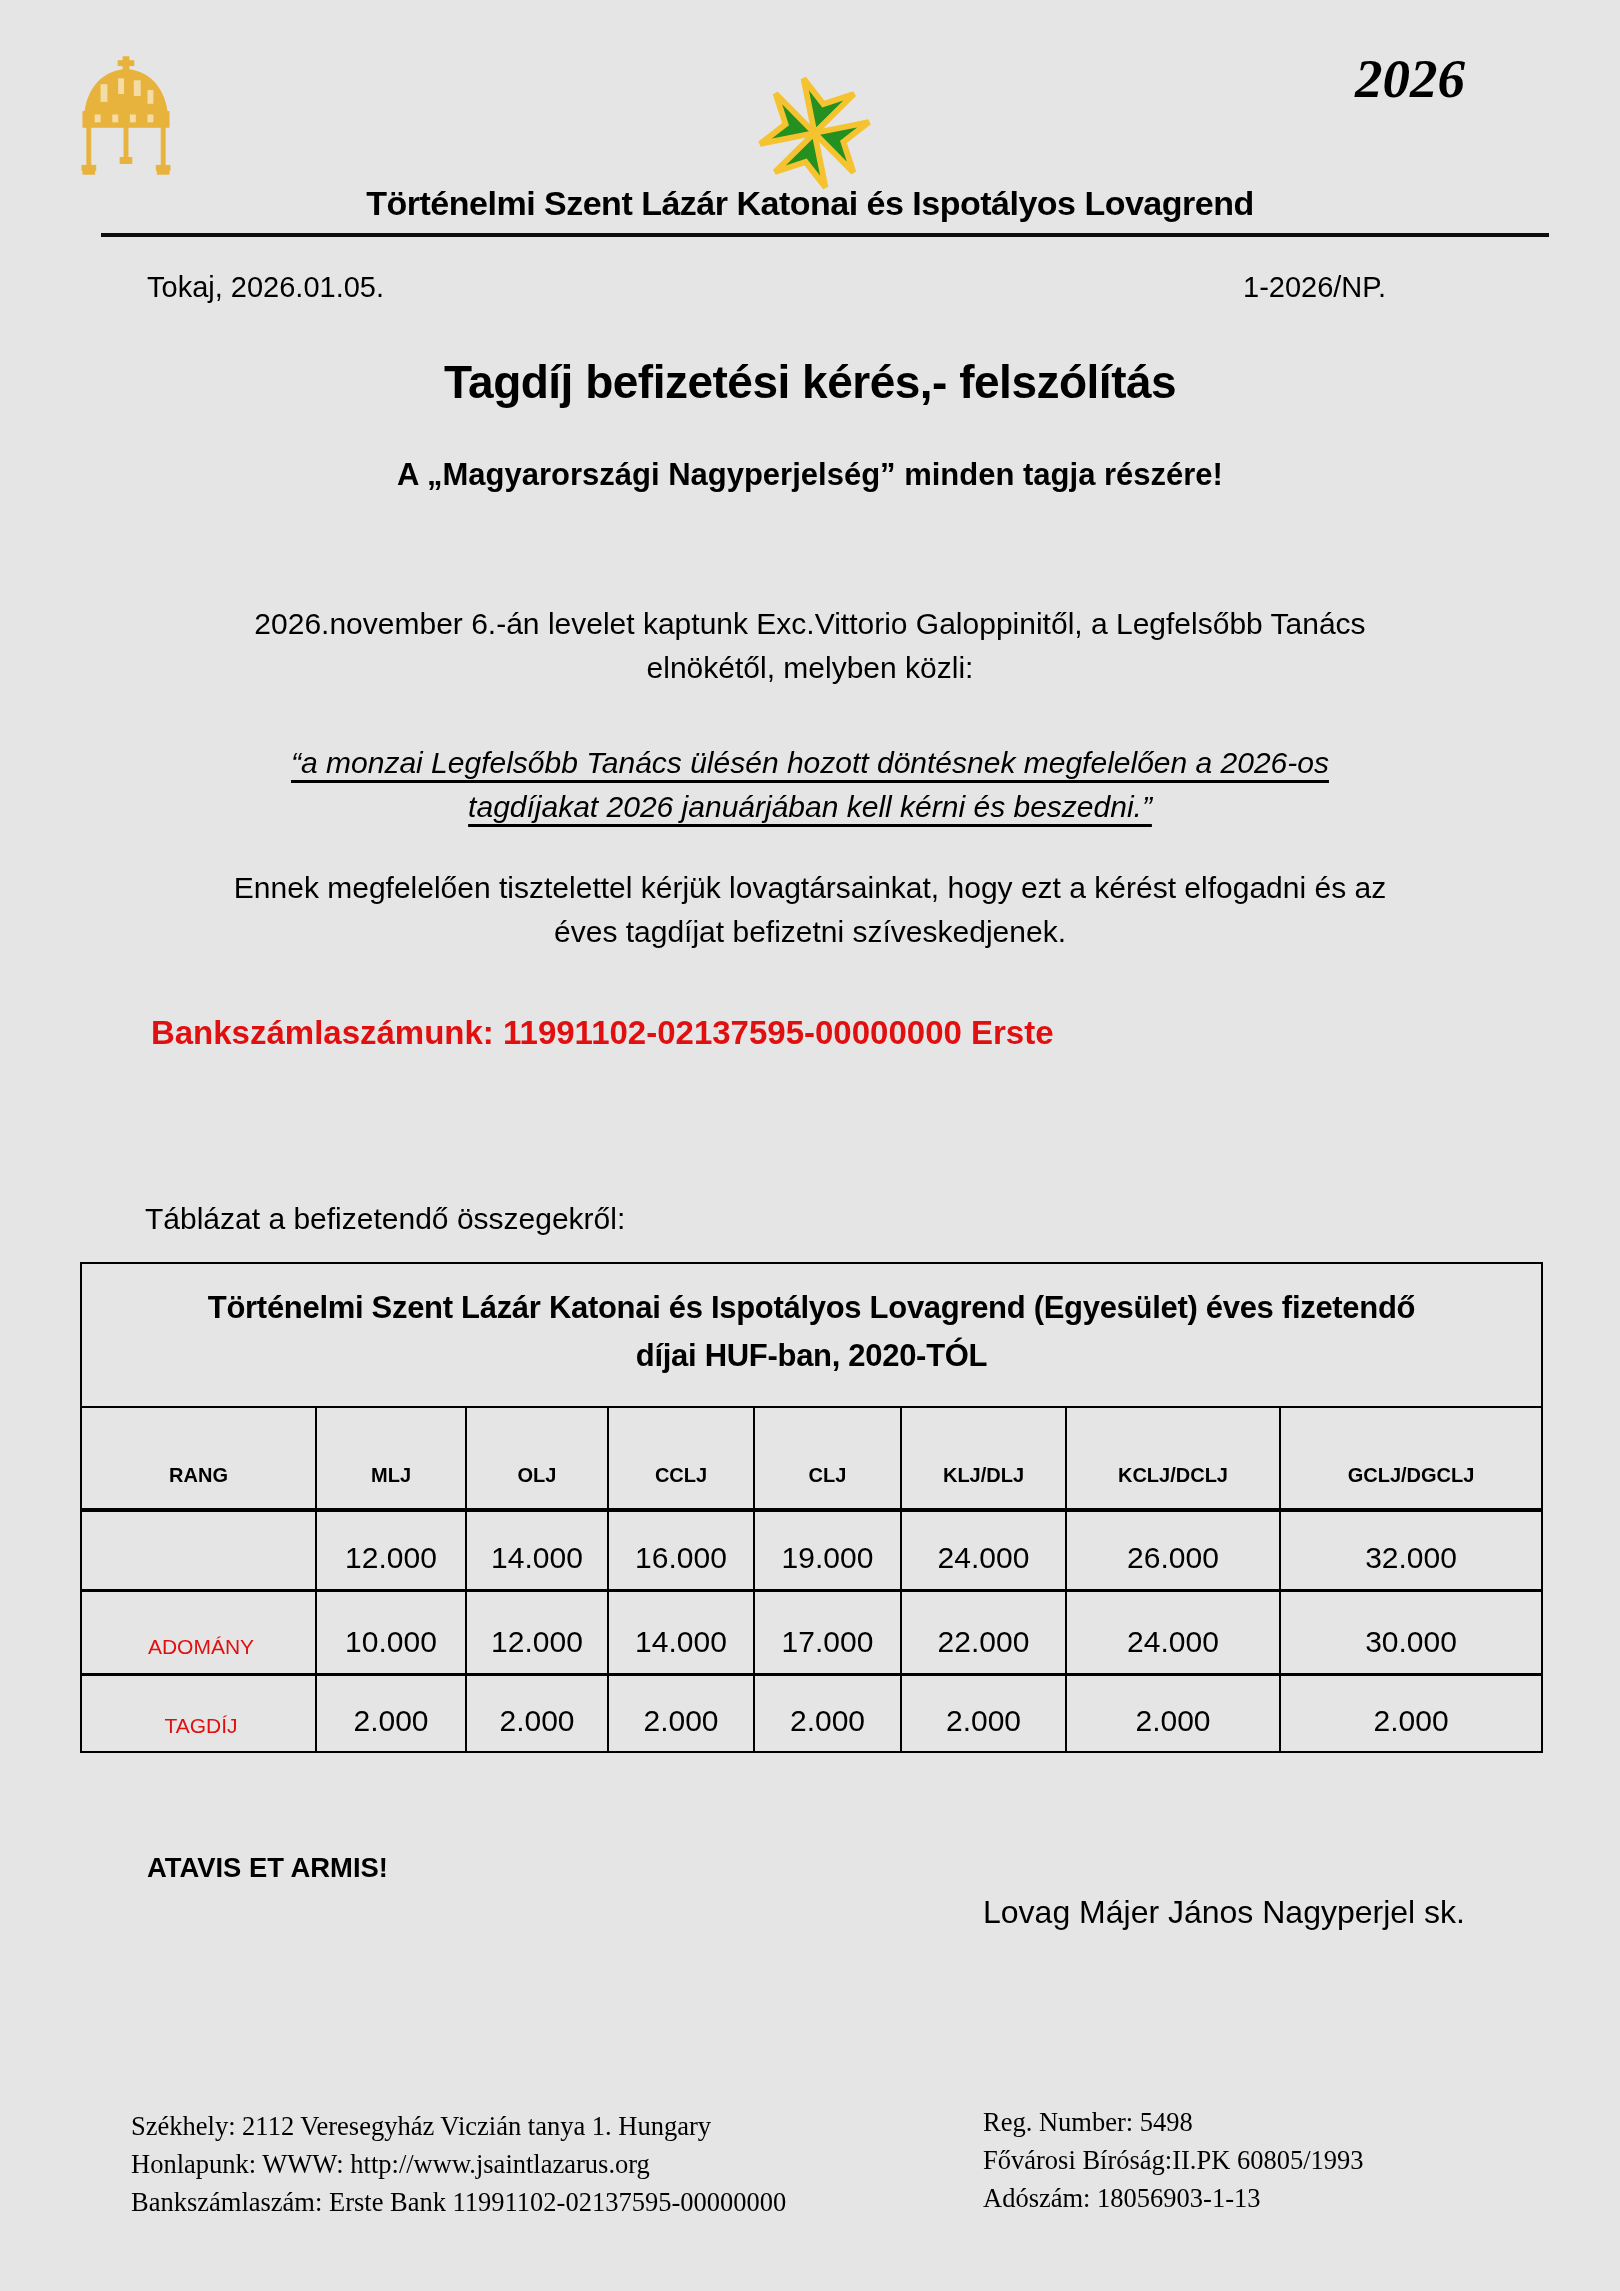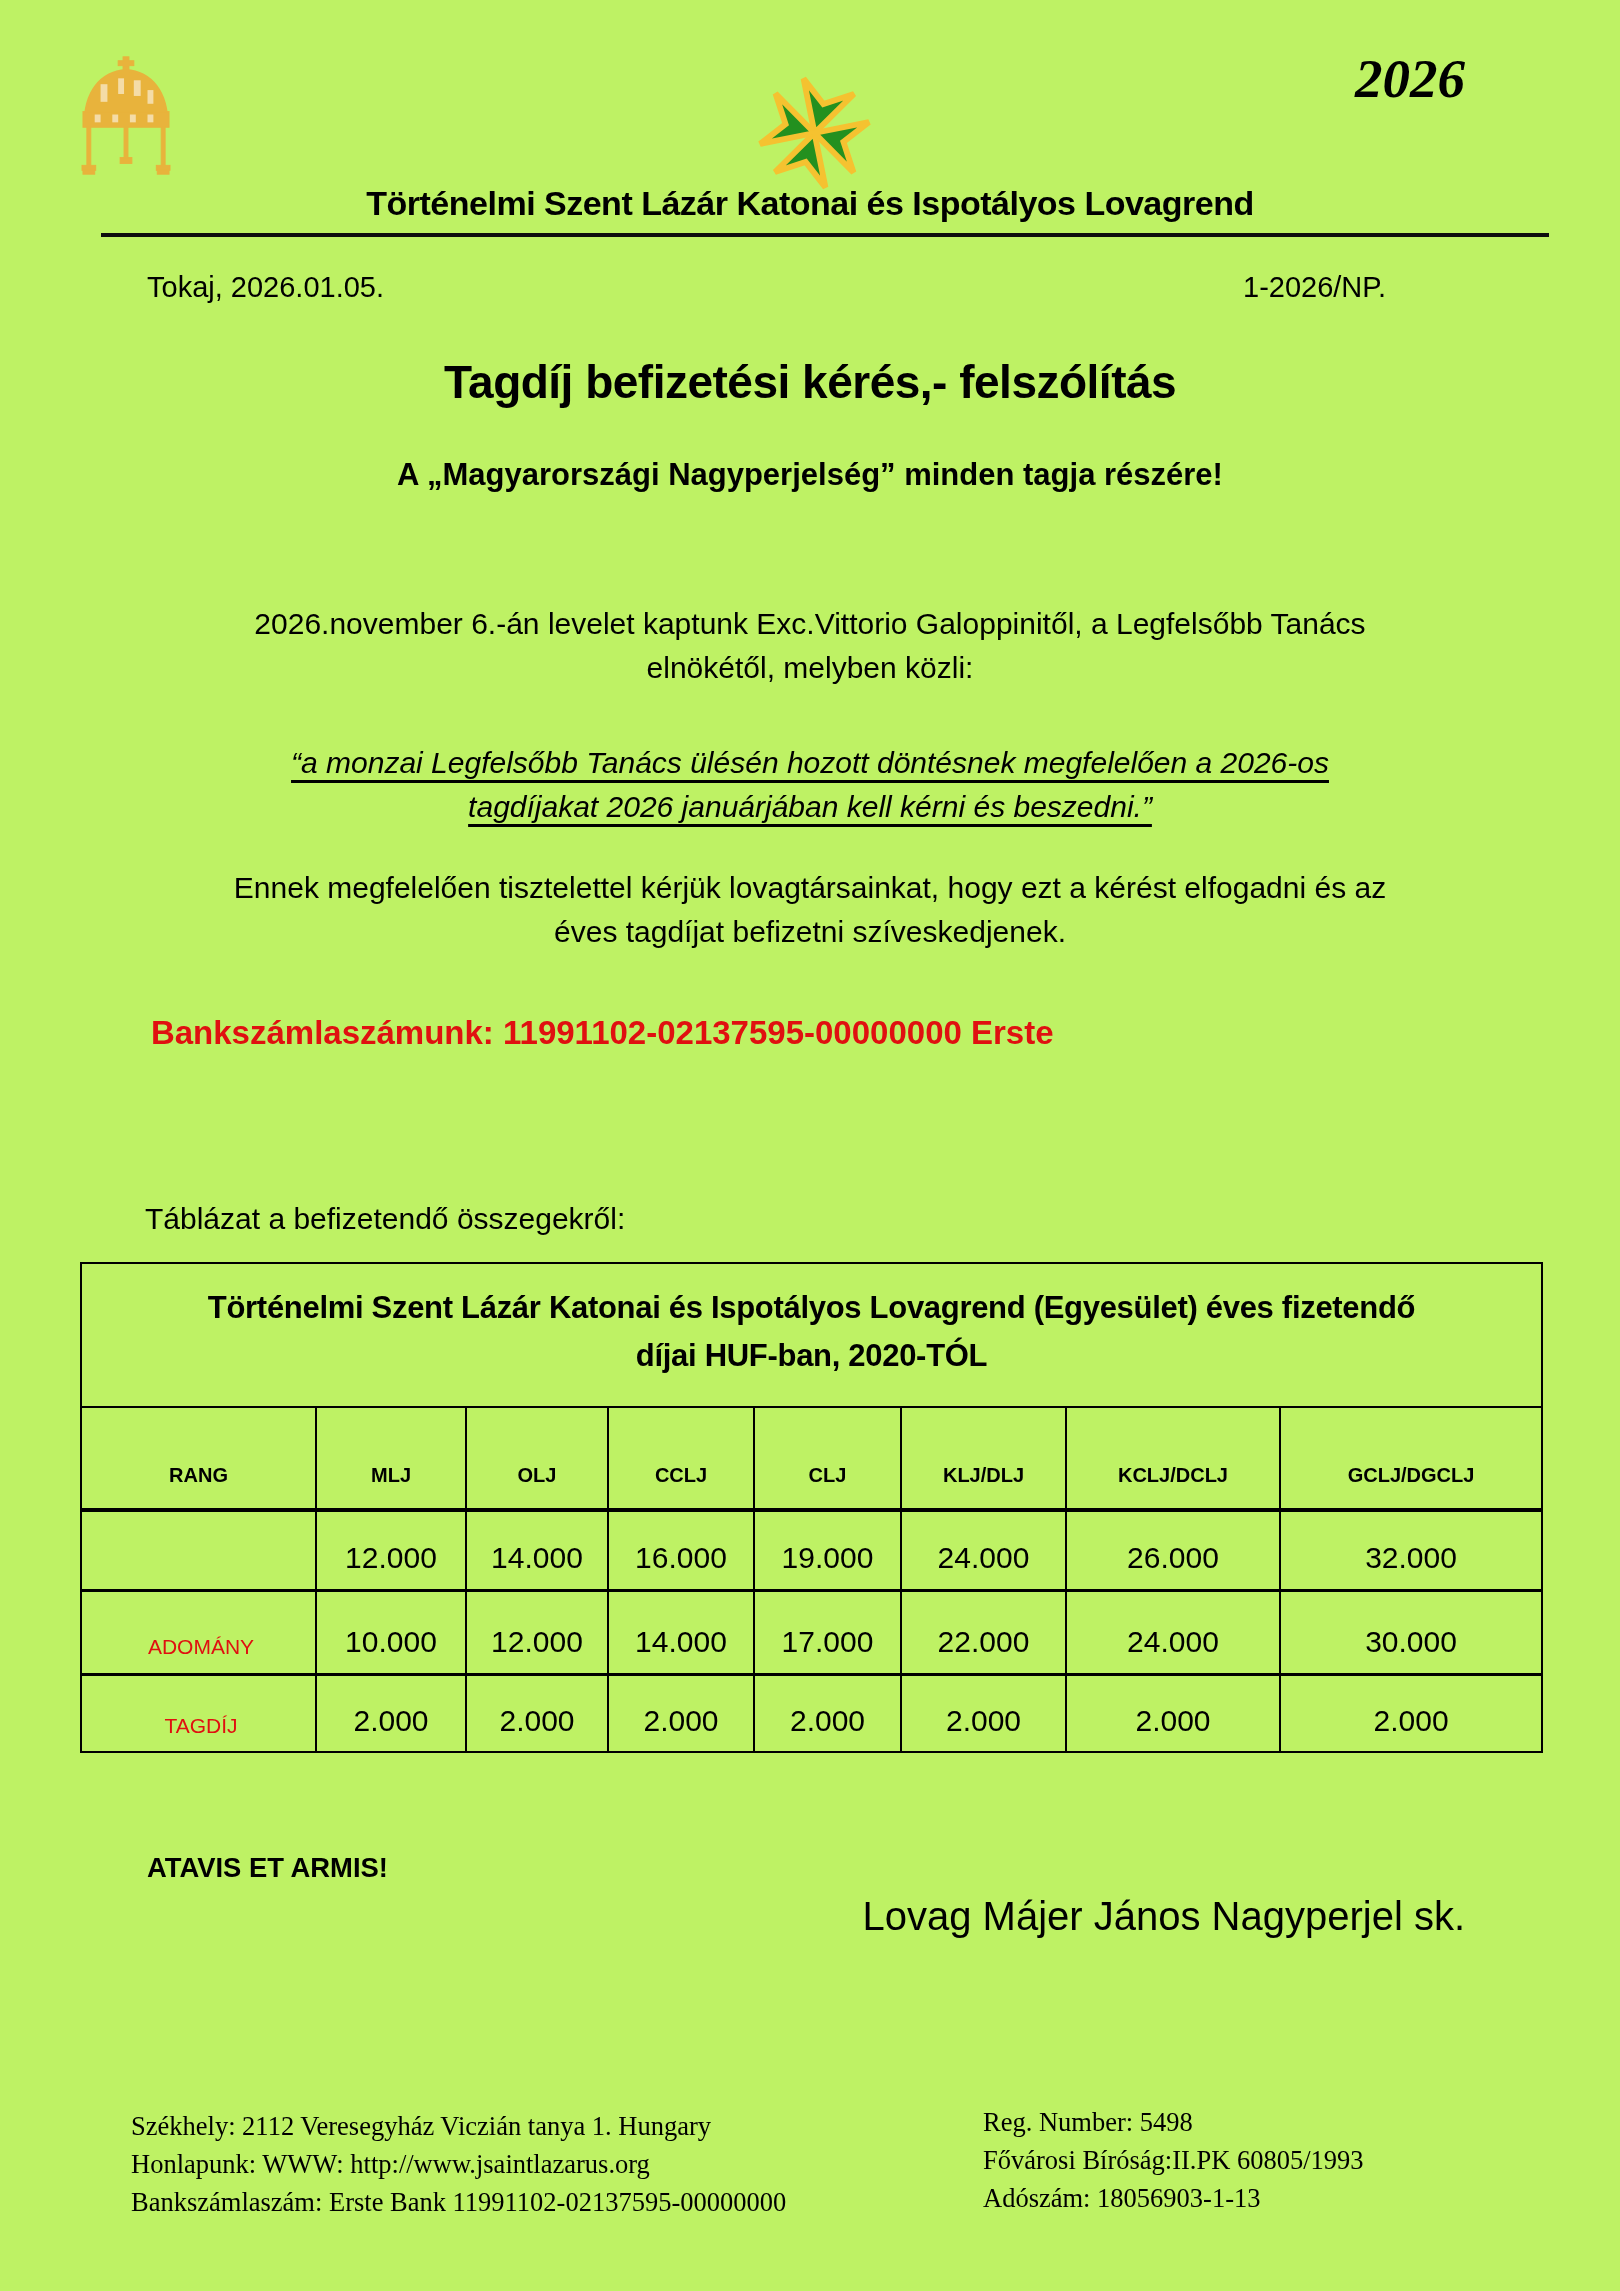--- a/index.html
+++ b/index.html
@@ -1,20 +1,20 @@
 <!DOCTYPE html>
 <html style="--accent-red: #e01010;"><head>
 <meta charset="utf-8">
 <style>
   html, body { margin: 0; padding: 0; background: #ffffff; }
   .page {
     position: relative;
     width: 1620px;
     height: 2292px;
-    background: #bef264;
+    background: #e5e5e5;
     font-family: "Liberation Sans", "DejaVu Sans", sans-serif;
     color: #000;
     overflow: hidden;
   }
   
   .crown-logo { position: absolute; left: 71px; top: 49px; }
   .cross-logo { position: absolute; left: 753px; top: 74px; }
   .year-badge {
     position: absolute; top: 47px; right: 155px;
     font-family: "Liberation Serif", "DejaVu Serif", serif;
@@ -97,21 +97,21 @@
   .fee-table tbody tr.r2 td { height: 61px; border-bottom-width: 2.9px; margin-left: 46px; }
   .fee-table td.row-label { font-weight: normal; font-size: 21px; padding-left: 6px; }
   .fee-table td.row-label.red { color: var(--accent-red, #e01010); }
 
   .motto {
     position: absolute; top: 1852px; left: 147px;
     font-weight: bold; font-size: 27.4px;
   }
   .signature {
     position: absolute; top: 1894px; right: 155px;
-    font-size: 40px;
+    font-size: 32px;
   }
 
   .doc-footer {
     position: absolute; top: 2103px; left: 0; width: 100%;
     font-family: "Liberation Serif", "DejaVu Serif", serif;
     font-size: 26.5px; line-height: 38px;
   }
   .doc-footer .col-left  { position: absolute; left: 83px;  top: 4px; margin-left: 48px; }
   .doc-footer .col-right { position: absolute; left: 983px; top: 0; }
   .doc-footer div { white-space: nowrap; }

